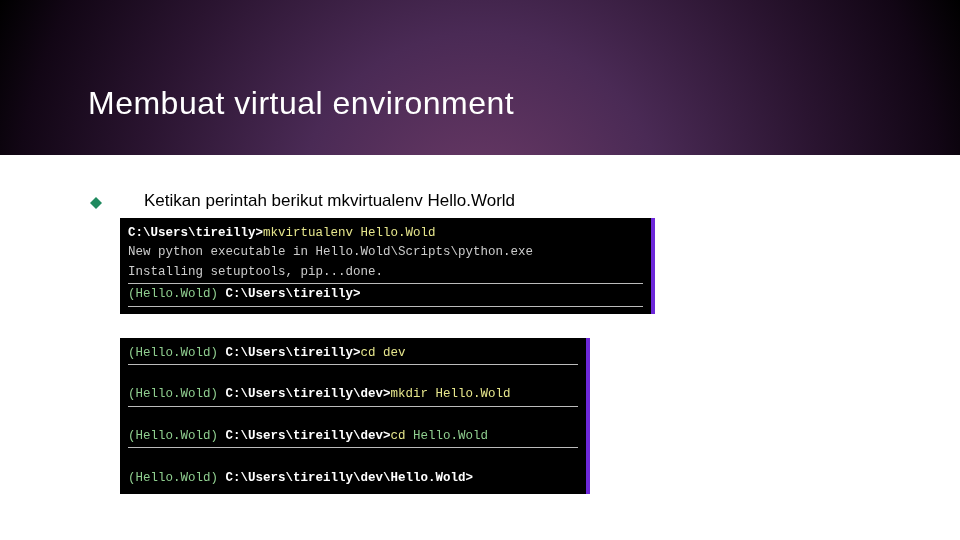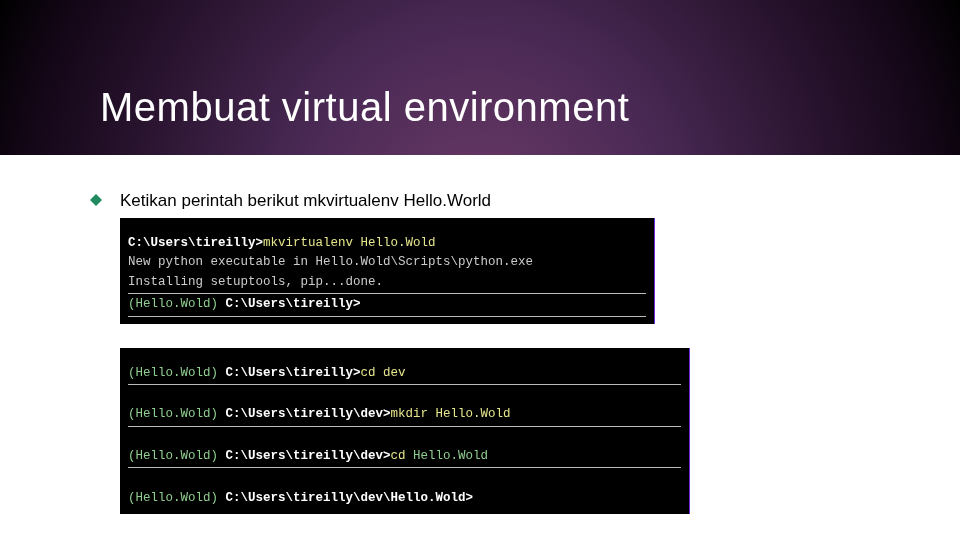--- a/index.html
+++ b/index.html
@@ -16,38 +16,39 @@
   .header {
     width: 960px;
     height: 155px;
     background: radial-gradient(circle at 50% 140%, #6b3a66 0%, #4a2a55 35%, #2a1430 65%, #120615 88%, #000 100%);
     position: relative;
   }
 
   .title {
     position: absolute;
     top: 85px;
-    left: 100px;
-    font-size: 40px;
+    left: 88px;
+    font-size: 32px;
     font-weight: 400;
     color: #fff;
     letter-spacing: 0.5px;
   }
 
   .body {
     padding: 35px 90px 0 90px;
     color: #000;
     font-size: 17px;
     line-height: 1.3;
   }
 
   .bullet {
     display: flex;
-    align-items: flex-start;
+    align-items: center;
     margin-bottom: 6px;
+    gap: 24px;
   }
 
   .bullet-marker {
     flex: 0 0 auto;
     width: 12px;
     height: 12px;
     margin-top: 4px;
     margin-right: 18px;
   }
 
@@ -57,27 +58,27 @@
 
   .term-block {
     margin-left: 30px;
     margin-top: 4px;
     margin-bottom: 14px;
     background: #000;
     color: #ccc;
     font-family: "Consolas", "Courier New", monospace;
     font-size: 12.5px;
     line-height: 1.55;
-    padding: 16px 8px 6px 8px;
+    padding: 6px 8px 6px 8px;
     width: 535px;
     white-space: pre;
-    border-right: 1px solid #6d28d9;
+    border-right: 4px solid #6d28d9;
   }
 
-  .term-block-wide { width: 570px; }
+  .term-block-wide { width: 470px; }
 
   .cmd-yellow { color: #e6e68c; }
   .cmd-bright { color: #fff; font-weight: bold; }
   .prompt-green { color: #8fce8f; }
   .hr-line {
     border: none;
     border-top: 1px solid #bbb;
     margin: 1px 0 1px 0;
   }
 

